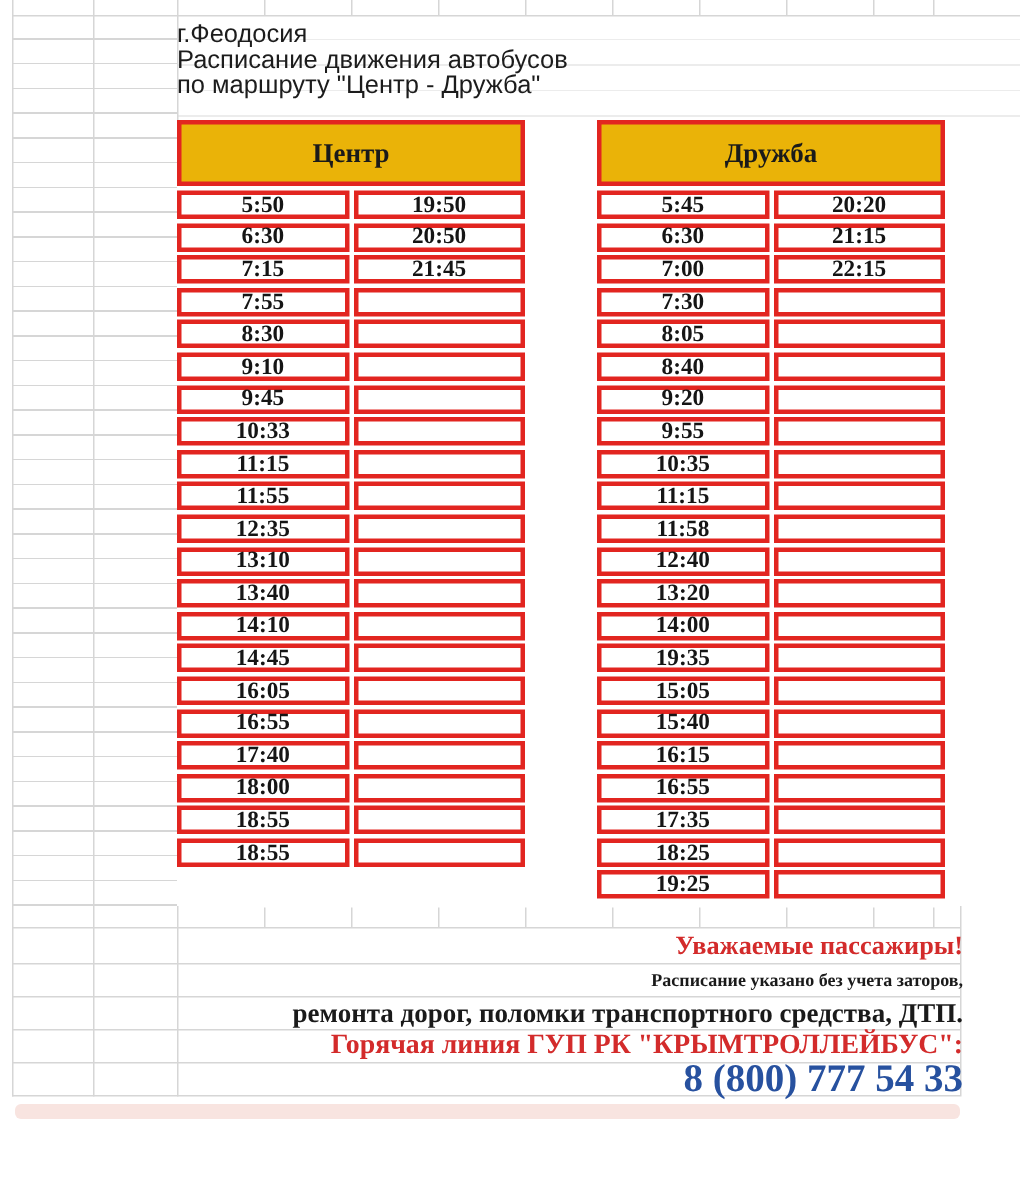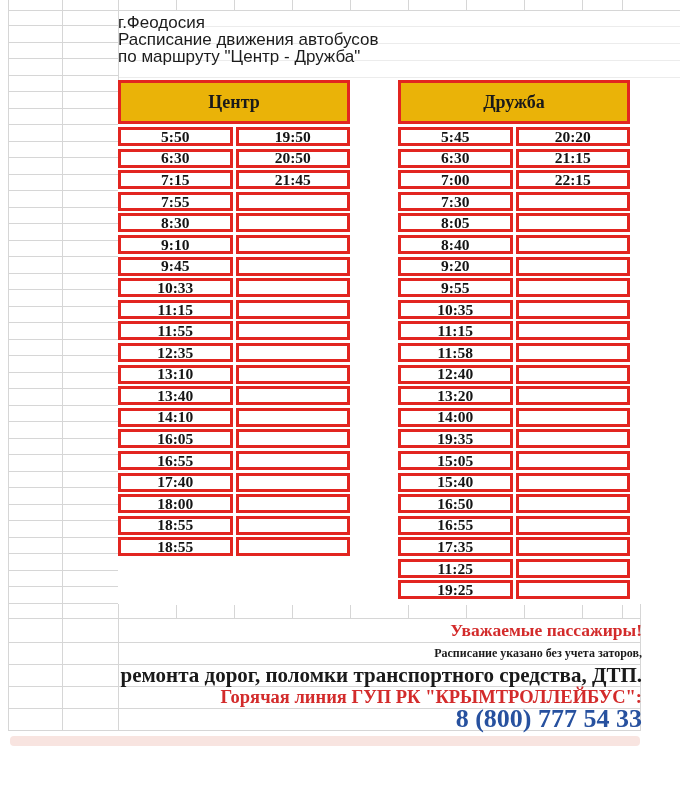--- a/index.html
+++ b/index.html
@@ -38,21 +38,21 @@
     font-family:"Liberation Serif", serif; font-weight:bold; font-size:15.5px;
     color:#151515; line-height:1; overflow:visible;
   }
   
   .notice {
     position:absolute; left:118px; width:524px; text-align:right;
     font-family:"Liberation Serif", serif; font-weight:bold; color:#1a1a1a;
   }
   .n-heading { top:619px; height:23px; line-height:23px; font-size:17.5px; color:var(--textred); }
   .n-line1  { top:643px; height:21px; line-height:21px; font-size:12px; }
-  .n-line2  { top:665px; height:21px; line-height:21px; font-size:21px; }
+  .n-line2  { top:665px; height:21px; line-height:21px; font-size:18px; }
   .n-hotline{ top:686px; height:22px; line-height:22px; font-size:18.5px; color:var(--textred); }
   .n-phone  { top:708px; height:22px; line-height:22px; font-size:26px; color:var(--blue); }
   .smudge {
     position:absolute; left:10px; top:736px; width:630px; height:10px;
     background:#f8e4e0; border-radius:4px;
   }
 </style>
 </head>
 <body>
 
@@ -149,20 +149,24 @@
       </div>
       <div class="srow">
         <div class="scell">13:40</div>
         <div class="scell"></div>
       </div>
       <div class="srow">
         <div class="scell">14:10</div>
         <div class="scell"></div>
       </div>
       <div class="srow">
+        <div class="scell">14:45</div>
+        <div class="scell"></div>
+      </div>
+      <div class="srow">
         <div class="scell">16:05</div>
         <div class="scell"></div>
       </div>
       <div class="srow">
         <div class="scell">16:55</div>
         <div class="scell"></div>
       </div>
       <div class="srow">
         <div class="scell">17:40</div>
         <div class="scell"></div>
@@ -245,33 +249,33 @@
       </div>
       <div class="srow">
         <div class="scell">15:05</div>
         <div class="scell"></div>
       </div>
       <div class="srow">
         <div class="scell">15:40</div>
         <div class="scell"></div>
       </div>
       <div class="srow">
-        <div class="scell">16:50</div>
+        <div class="scell">16:15</div>
         <div class="scell"></div>
       </div>
       <div class="srow">
         <div class="scell">16:55</div>
         <div class="scell"></div>
       </div>
       <div class="srow">
         <div class="scell">17:35</div>
         <div class="scell"></div>
       </div>
       <div class="srow">
-        <div class="scell">11:25</div>
+        <div class="scell">18:25</div>
         <div class="scell"></div>
       </div>
       <div class="srow">
         <div class="scell">19:25</div>
         <div class="scell"></div>
       </div>
     </div>
 
   <div class="notice n-heading">Уважаемые пассажиры!</div>
   <div class="notice n-line1">Расписание указано без учета заторов,</div>

